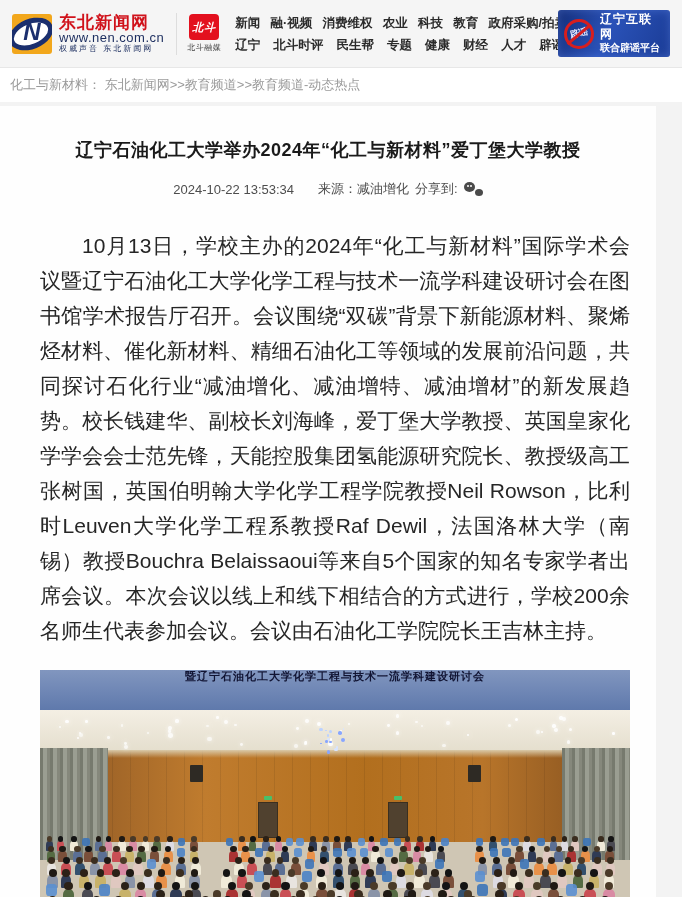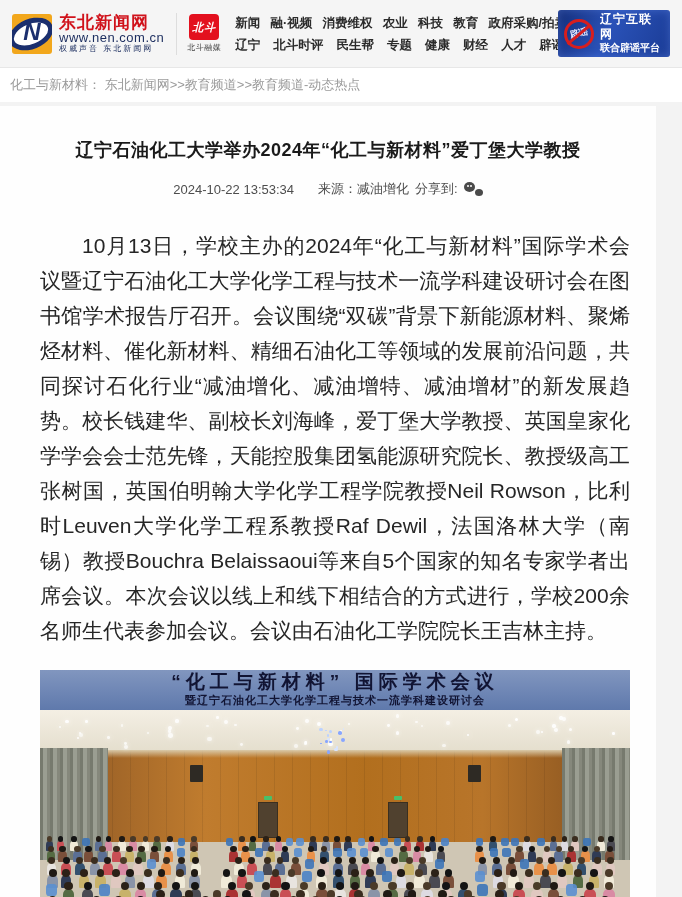--- a/index.html
+++ b/index.html
@@ -215,21 +215,20 @@
         <span class="e1"></span>
         <span class="e2"></span>
     </span>
   </div>
 
   <div class="article-body" data-interactable="false">
     <p data-interactable="false">10月13日，学校主办的2024年“化工与新材料”国际学术会议暨辽宁石油化工大学化学工程与技术一流学科建设研讨会在图书馆学术报告厅召开。会议围绕“双碳”背景下新能源材料、聚烯烃材料、催化新材料、精细石油化工等领域的发展前沿问题，共同探讨石化行业“减油增化、减油增特、减油增材”的新发展趋势。校长钱建华、副校长刘海峰，爱丁堡大学教授、英国皇家化学学会会士范先锋，天能控股集团氢能源研究院长、教授级高工张树国，英国伯明翰大学化学工程学院教授Neil Rowson，比利时Leuven大学化学工程系教授Raf Dewil，法国洛林大学（南锡）教授Bouchra Belaissaoui等来自5个国家的知名专家学者出席会议。本次会议以线上和线下相结合的方式进行，学校200余名师生代表参加会议。会议由石油化工学院院长王吉林主持。</p>
 
     <div class="photo" id="photo" data-interactable="false">
       <div class="photo-banner" data-interactable="false">
-        <div class="photo-banner-title" data-interactable="false">“化工与新材料” 国际学术会议</div>
         <div class="photo-banner-subtitle" data-interactable="false">暨辽宁石油化工大学化学工程与技术一流学科建设研讨会</div>
       </div>
       <div class="photo-ceiling" id="photo-ceiling" data-interactable="false"></div>
       <div class="photo-wall" data-interactable="false"></div>
       <div class="curtain left" data-interactable="false"></div>
       <div class="curtain right" data-interactable="false"></div>
       <div class="speaker" style="left:150px; top:95px;" data-interactable="false"></div>
       <div class="speaker" style="left:428px; top:95px;" data-interactable="false"></div>
       <div class="door" style="left:218px; top:132px;" data-interactable="false"></div>
       <div class="door" style="left:348px; top:132px;" data-interactable="false"></div>

